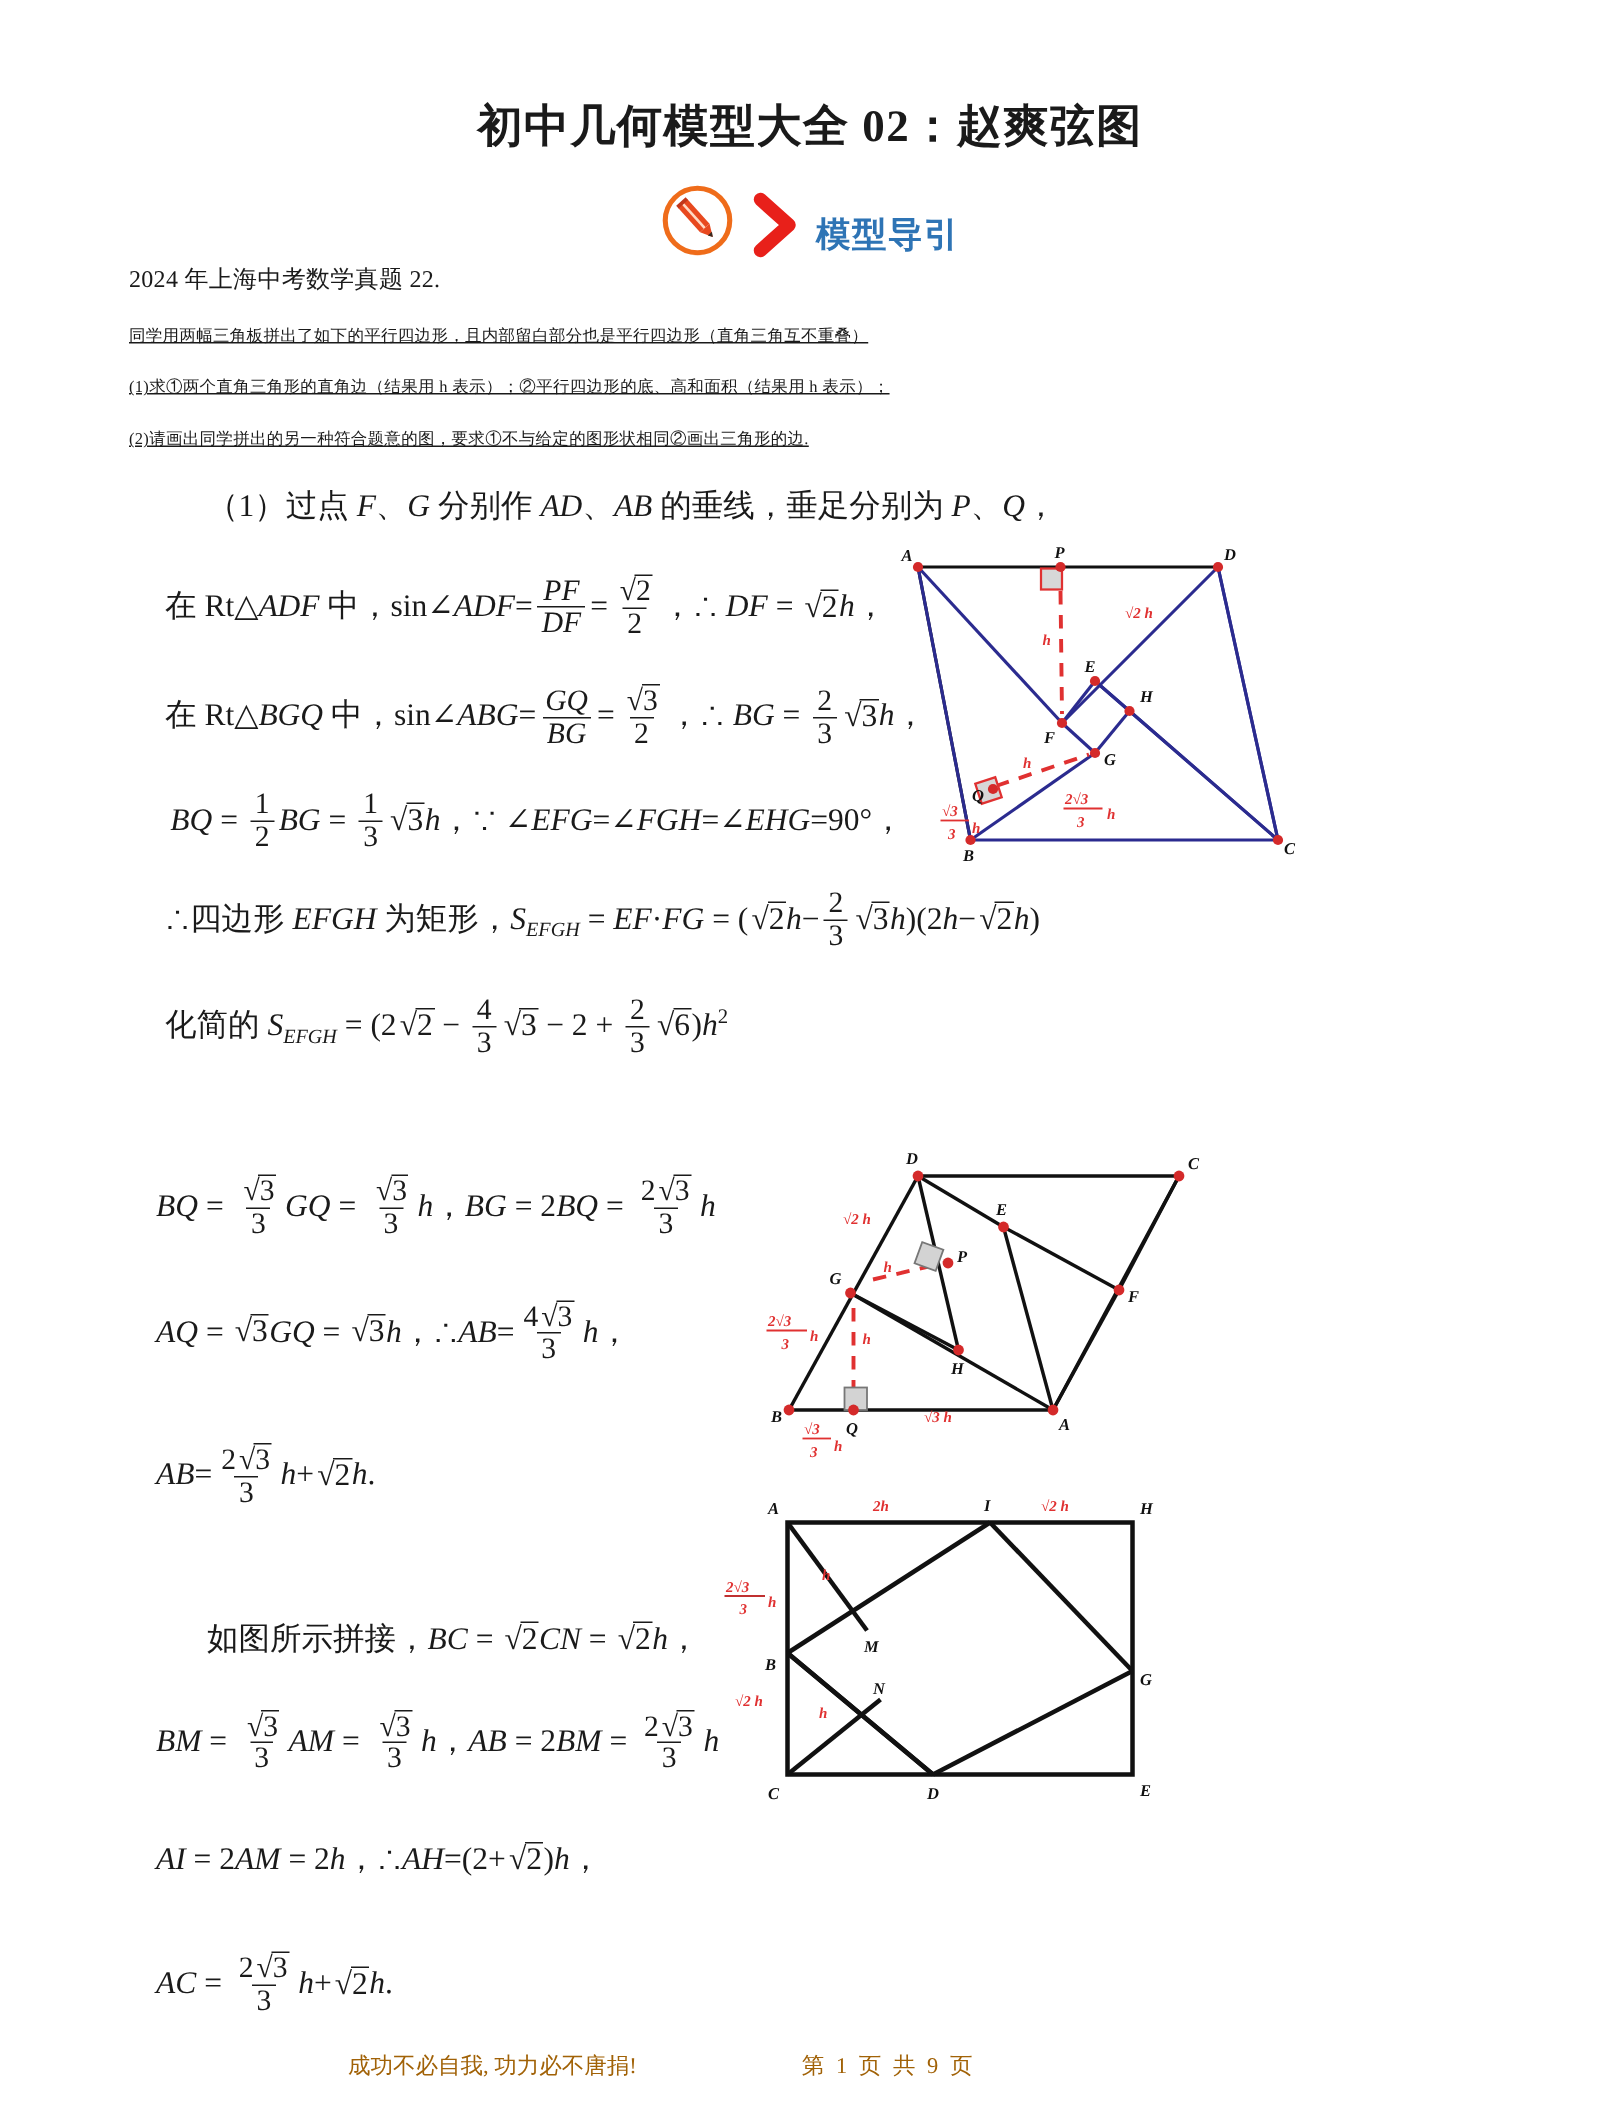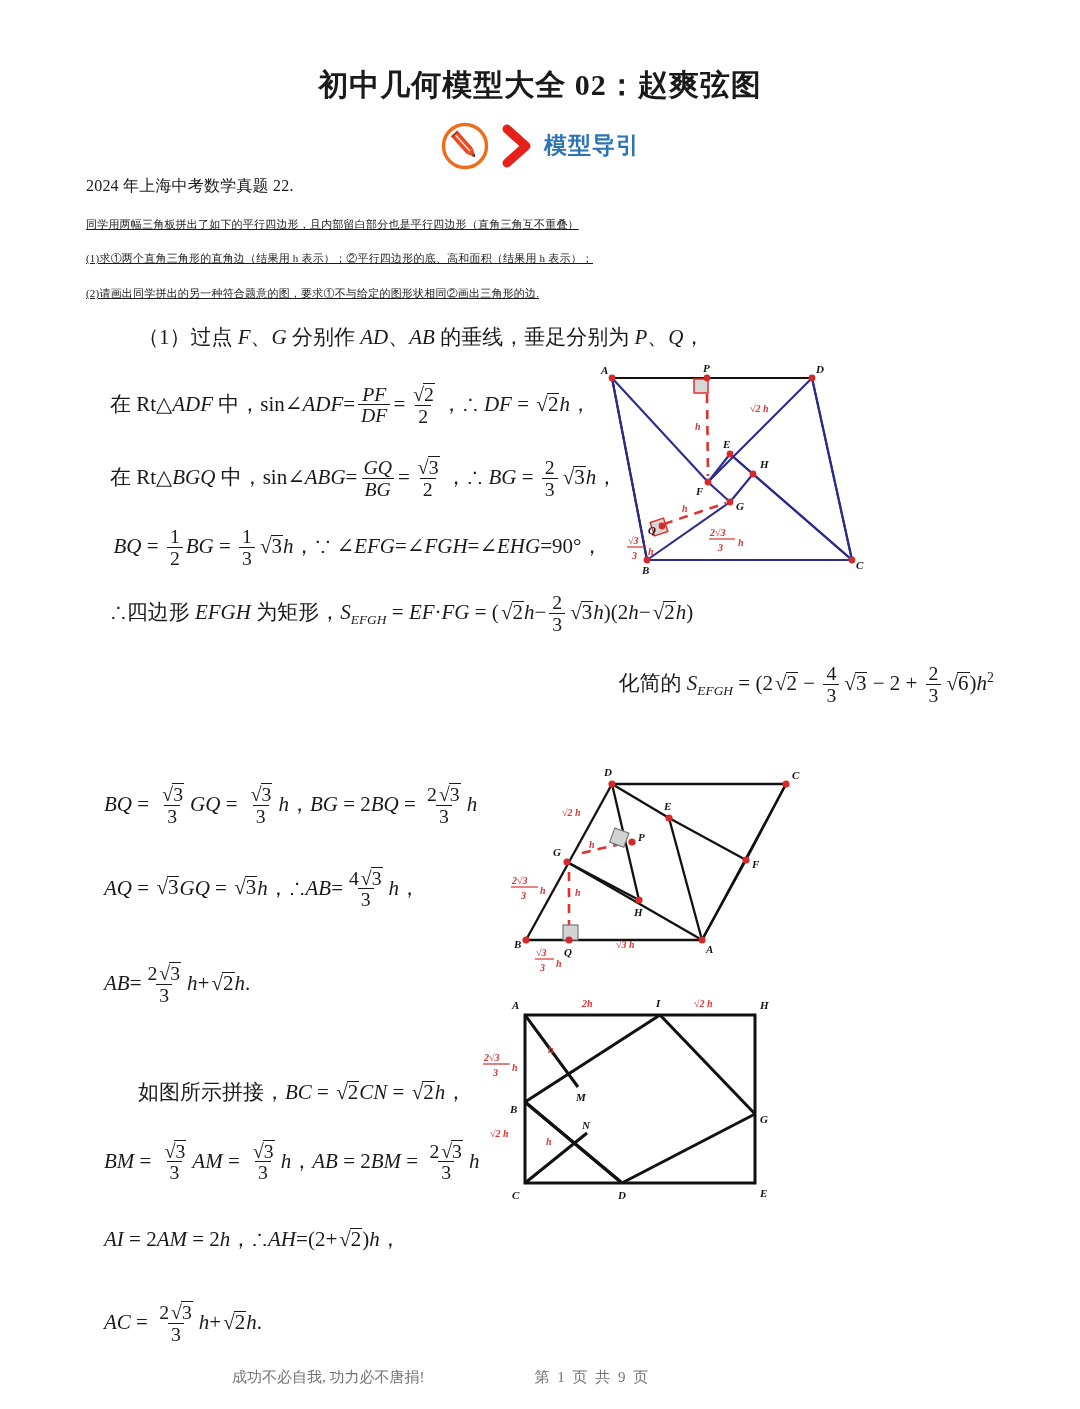--- a/index.html
+++ b/index.html
@@ -23,21 +23,21 @@
     letter-spacing:1px;
     margin:0;
     padding-top:66px;
     line-height:1.25;
     font-family:"Liberation Serif","DejaVu Serif",serif;
   }
 
   
   .banner{
     display:flex;
-    align-items:center;
+    align-items:flex-end;
     justify-content:center;
     gap:10px;
     margin-top:16px;
     height:52px;
   }
   .pencil-badge{ width:50px; height:50px; display:block; }
   .chevron{ width:34px; height:44px; display:block; }
   .banner-label{
     color:#2e74b5;
     font-size:23px;
@@ -111,21 +111,21 @@
   .lbl{ font-size:11px; font-weight:bold; font-style:italic; fill:#111111; }
   .lblred{ font-size:10px; font-weight:bold; font-style:italic; fill:#e03131; }
   .node{ fill:#d42a2a; }
   .blue{ stroke:#2b2b8f; }
   .blk{ stroke:#111111; }
 
   
   .footer{
     position:absolute; left:0; right:0; bottom:22px;
     display:flex; align-items:flex-end;
-    font-size:15px; color:#737373;
+    font-size:15px; color:#a16207;
     font-family:"Liberation Serif","DejaVu Serif",serif;
   }
   .footer .fl{ margin-left:232px; }
   .footer .fr{ margin-left:110px; letter-spacing:2px; }
 </style>
 </head>
 <body>
 
 <div class="page">
 
@@ -270,21 +270,21 @@
         </div>
       </div>
 
       <div class="eq" style="margin-top:4px;padding-left:24px;">
         <span class="cn">∴四边形 </span><span class="it">EFGH</span><span class="cn"> 为矩形，</span><span class="it">S</span><sub class="sm">EFGH</sub> = <span class="it">EF</span>·<span class="it">FG</span> = (<span class="rad"><span class="sign">√</span><span class="body">2</span></span><span class="it">h</span>−<span class="frac">
             <span class="num">2</span>
             <span class="den">3</span>
           </span><span class="rad"><span class="sign">√</span><span class="body">3</span></span><span class="it">h</span>)(2<span class="it">h</span>−<span class="rad"><span class="sign">√</span><span class="body">2</span></span><span class="it">h</span>)
       </div>
 
-      <div class="eq" style="margin-top:28px;padding-left:24px;text-align:right;">
+      <div class="eq" style="margin-top:28px;padding-left:24px;">
         <span class="cn">化简的 </span><span class="it">S</span><sub class="sm">EFGH</sub> = (2<span class="rad"><span class="sign">√</span><span class="body">2</span></span> − <span class="frac">
             <span class="num">4</span>
             <span class="den">3</span>
           </span><span class="rad"><span class="sign">√</span><span class="body">3</span></span> − 2 + <span class="frac">
             <span class="num">2</span>
             <span class="den">3</span>
           </span><span class="rad"><span class="sign">√</span><span class="body">6</span></span>)<span class="it">h</span><sup class="sm">2</sup>
       </div>
     </div>
 

